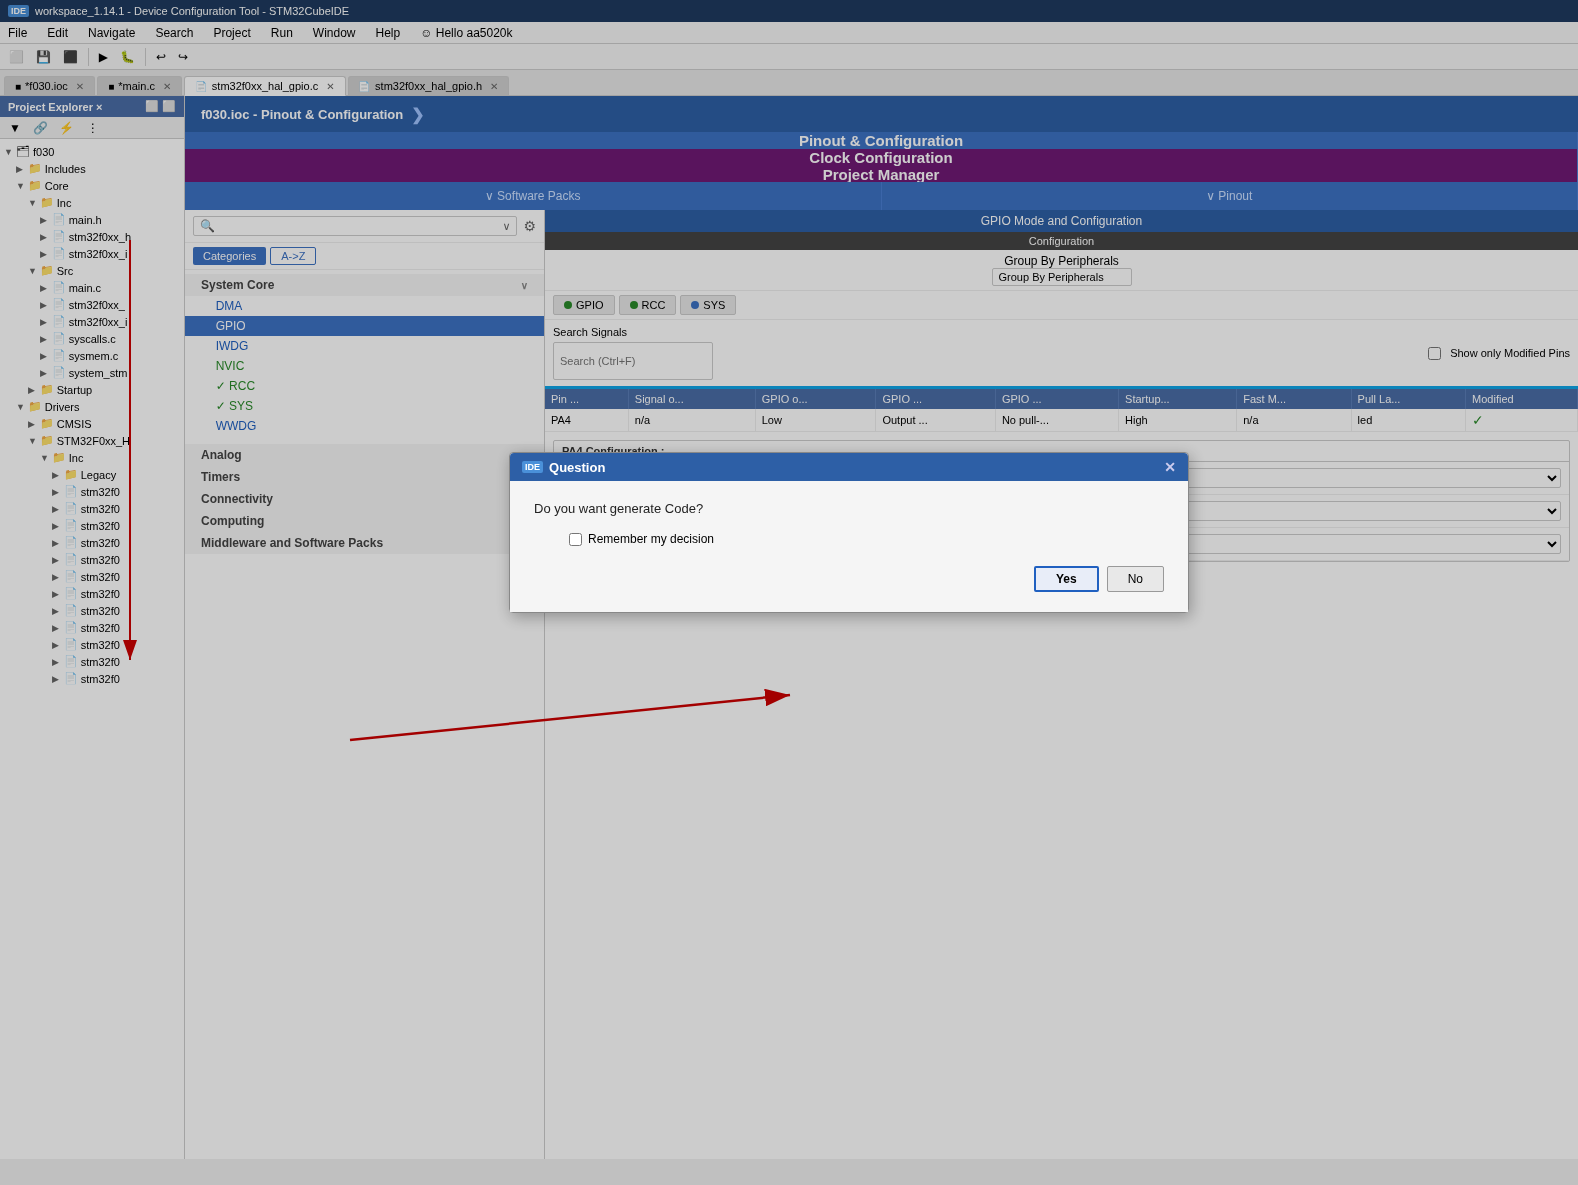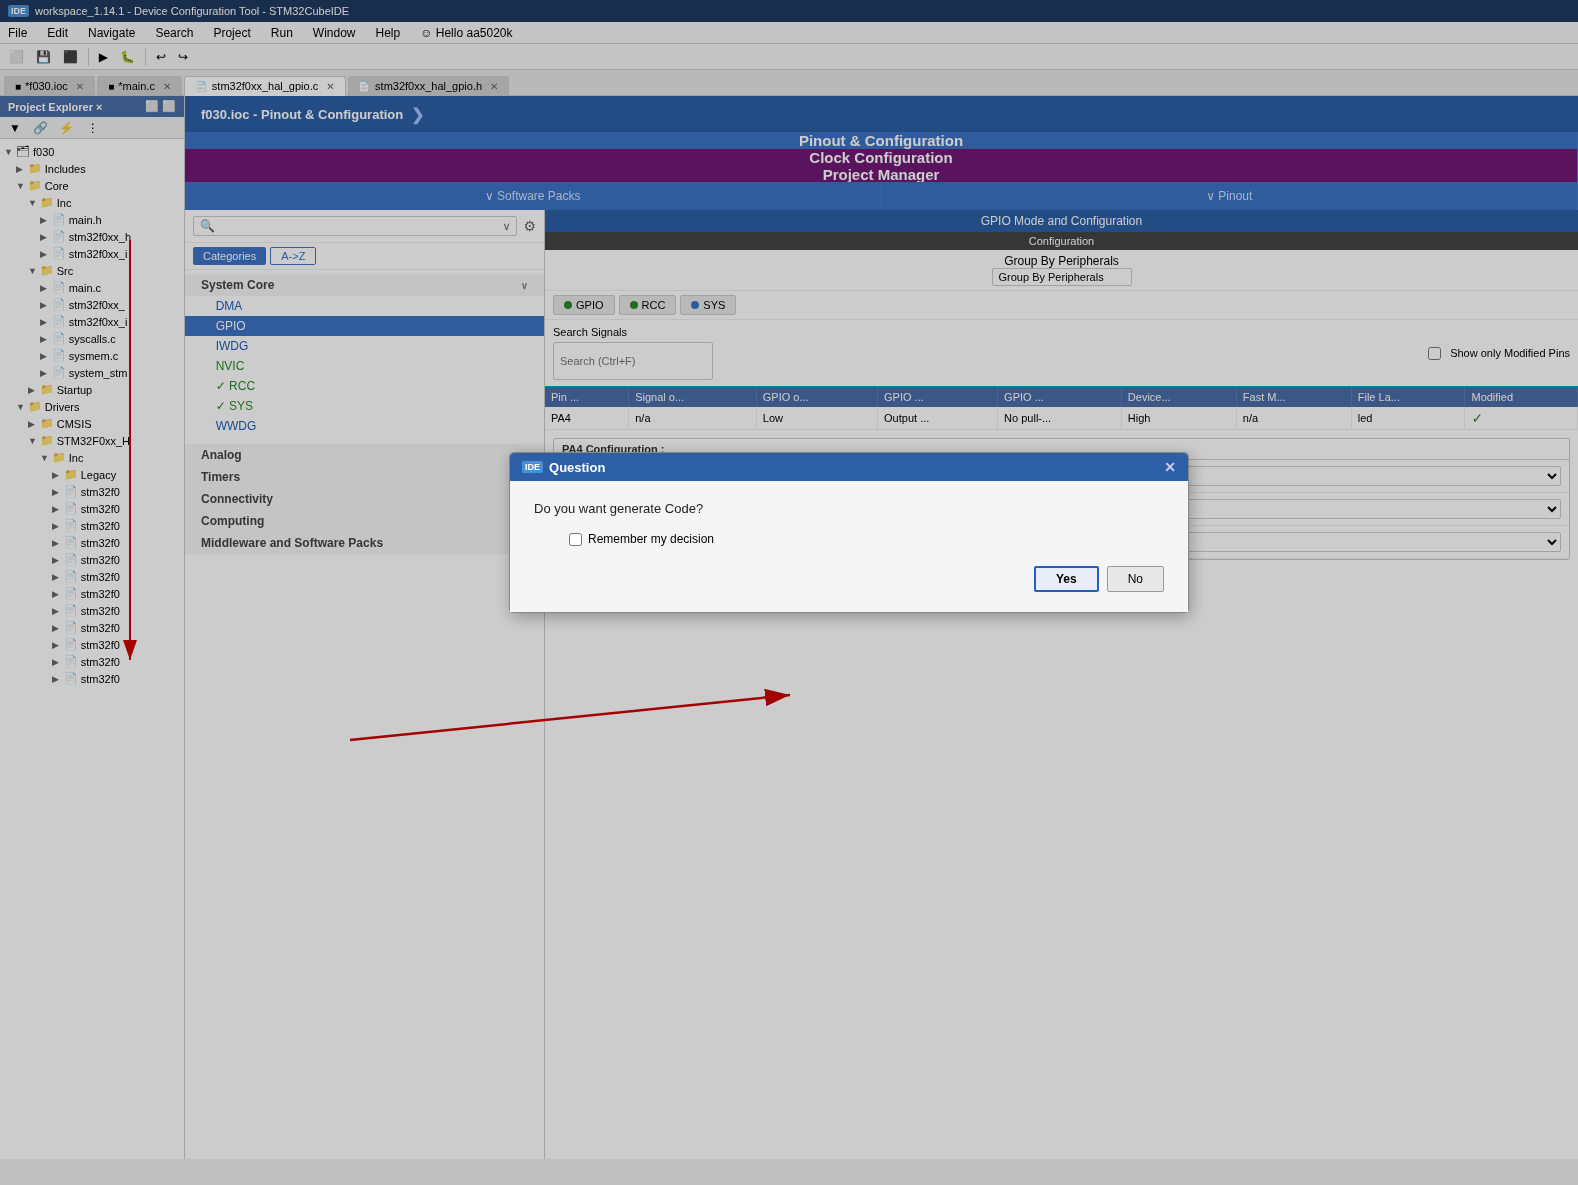--- a/index.html
+++ b/index.html
@@ -373,21 +373,21 @@
       border: 1px solid #ccc;
       background: #e8e8e8;
       cursor: pointer;
       border-radius: 2px;
     }
     .gpio-tab-btn .dot { width: 8px; height: 8px; border-radius: 50%; display: inline-block; }
     .gpio-tab-btn .dot.green { background: #2a8a2a; }
     .gpio-tab-btn .dot.blue { background: #3d72c4; }
     .signal-search-row {
       padding: 6px 8px;
-      border-bottom: 1px solid #0ea5e9;
+      border-bottom: 3px solid #0ea5e9;
       display: flex;
       align-items: center;
       justify-content: space-between;
     }
     .signal-search-input {
       border: 1px solid #ccc;
       padding: 12px 6px;
       font-size: 11px;
       border-radius: 2px;
       width: 160px;
@@ -975,23 +975,23 @@
         </div>
         <div class="table-wrap">
           <table class="gpio-table">
             <thead>
               <tr>
                 <th>Pin ...</th>
                 <th>Signal o...</th>
                 <th>GPIO o...</th>
                 <th>GPIO ...</th>
                 <th>GPIO ...</th>
-                <th>Device...</th>
+                <th>Startup...</th>
                 <th>Fast M...</th>
-                <th>File La...</th>
+                <th>Pull La...</th>
                 <th>Modified</th>
               </tr>
             </thead>
             <tbody>
               <tr>
                 <td>PA4</td>
                 <td>n/a</td>
                 <td>Low</td>
                 <td>Output ...</td>
                 <td>No pull-...</td>

